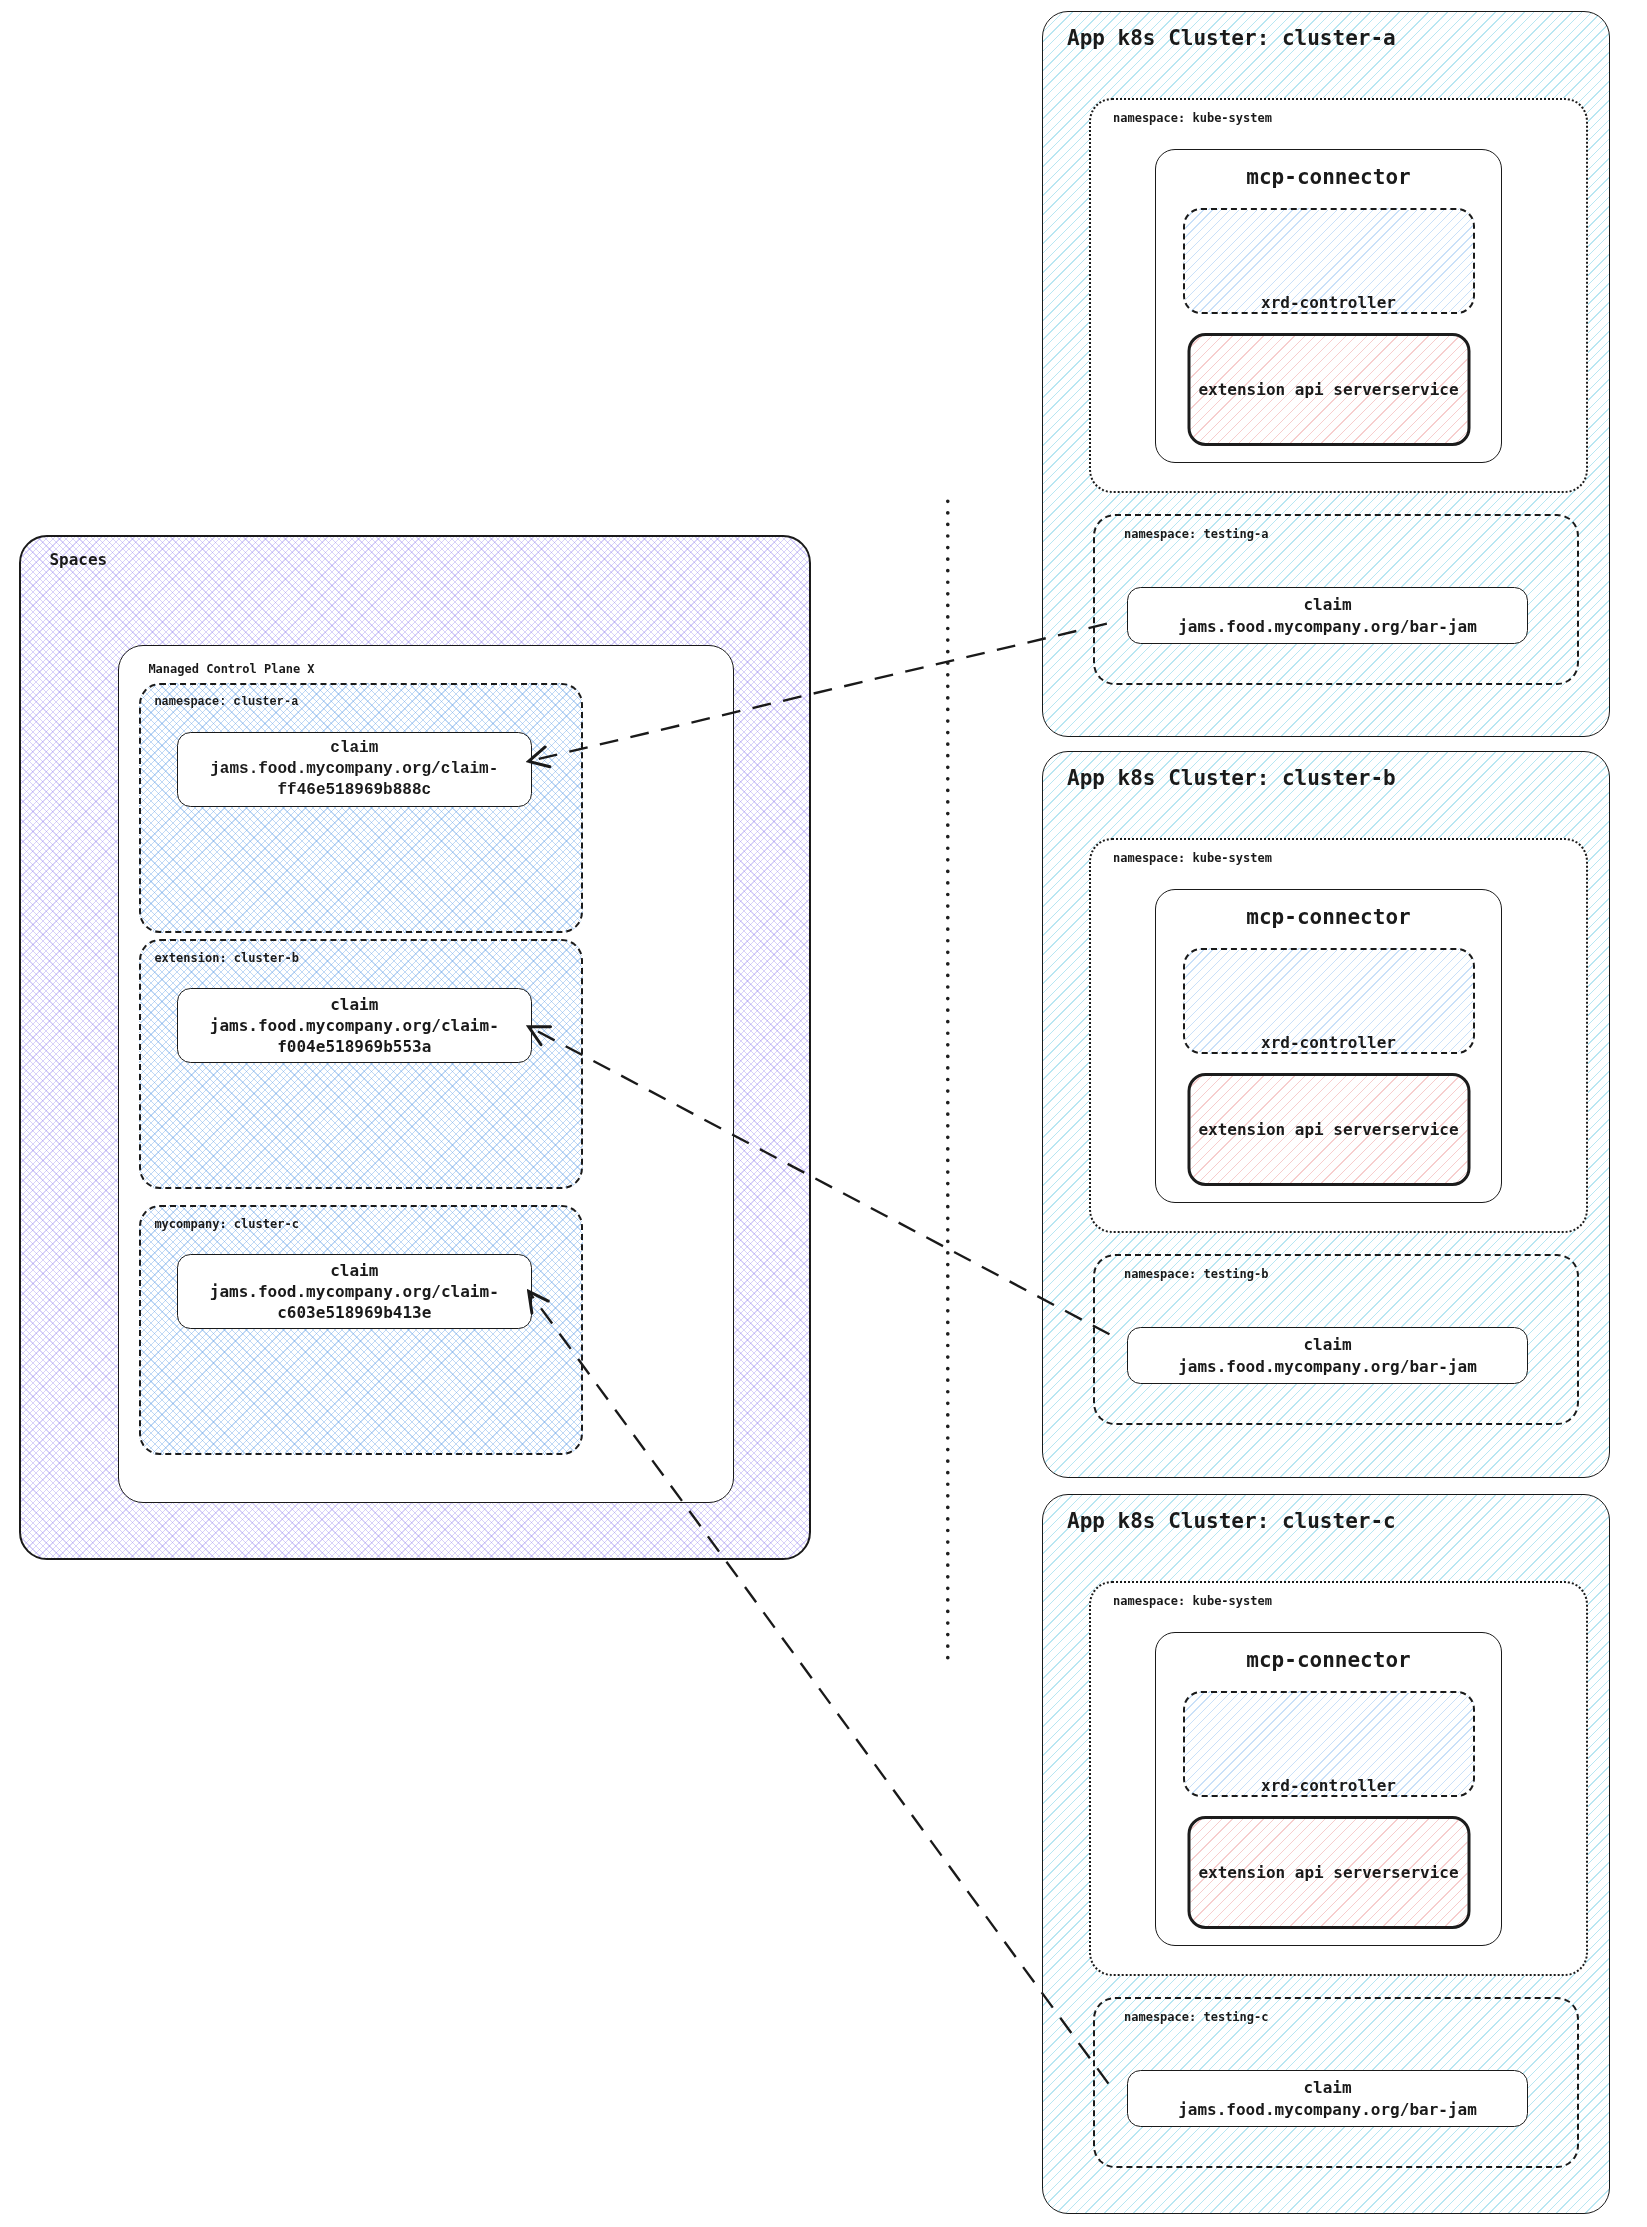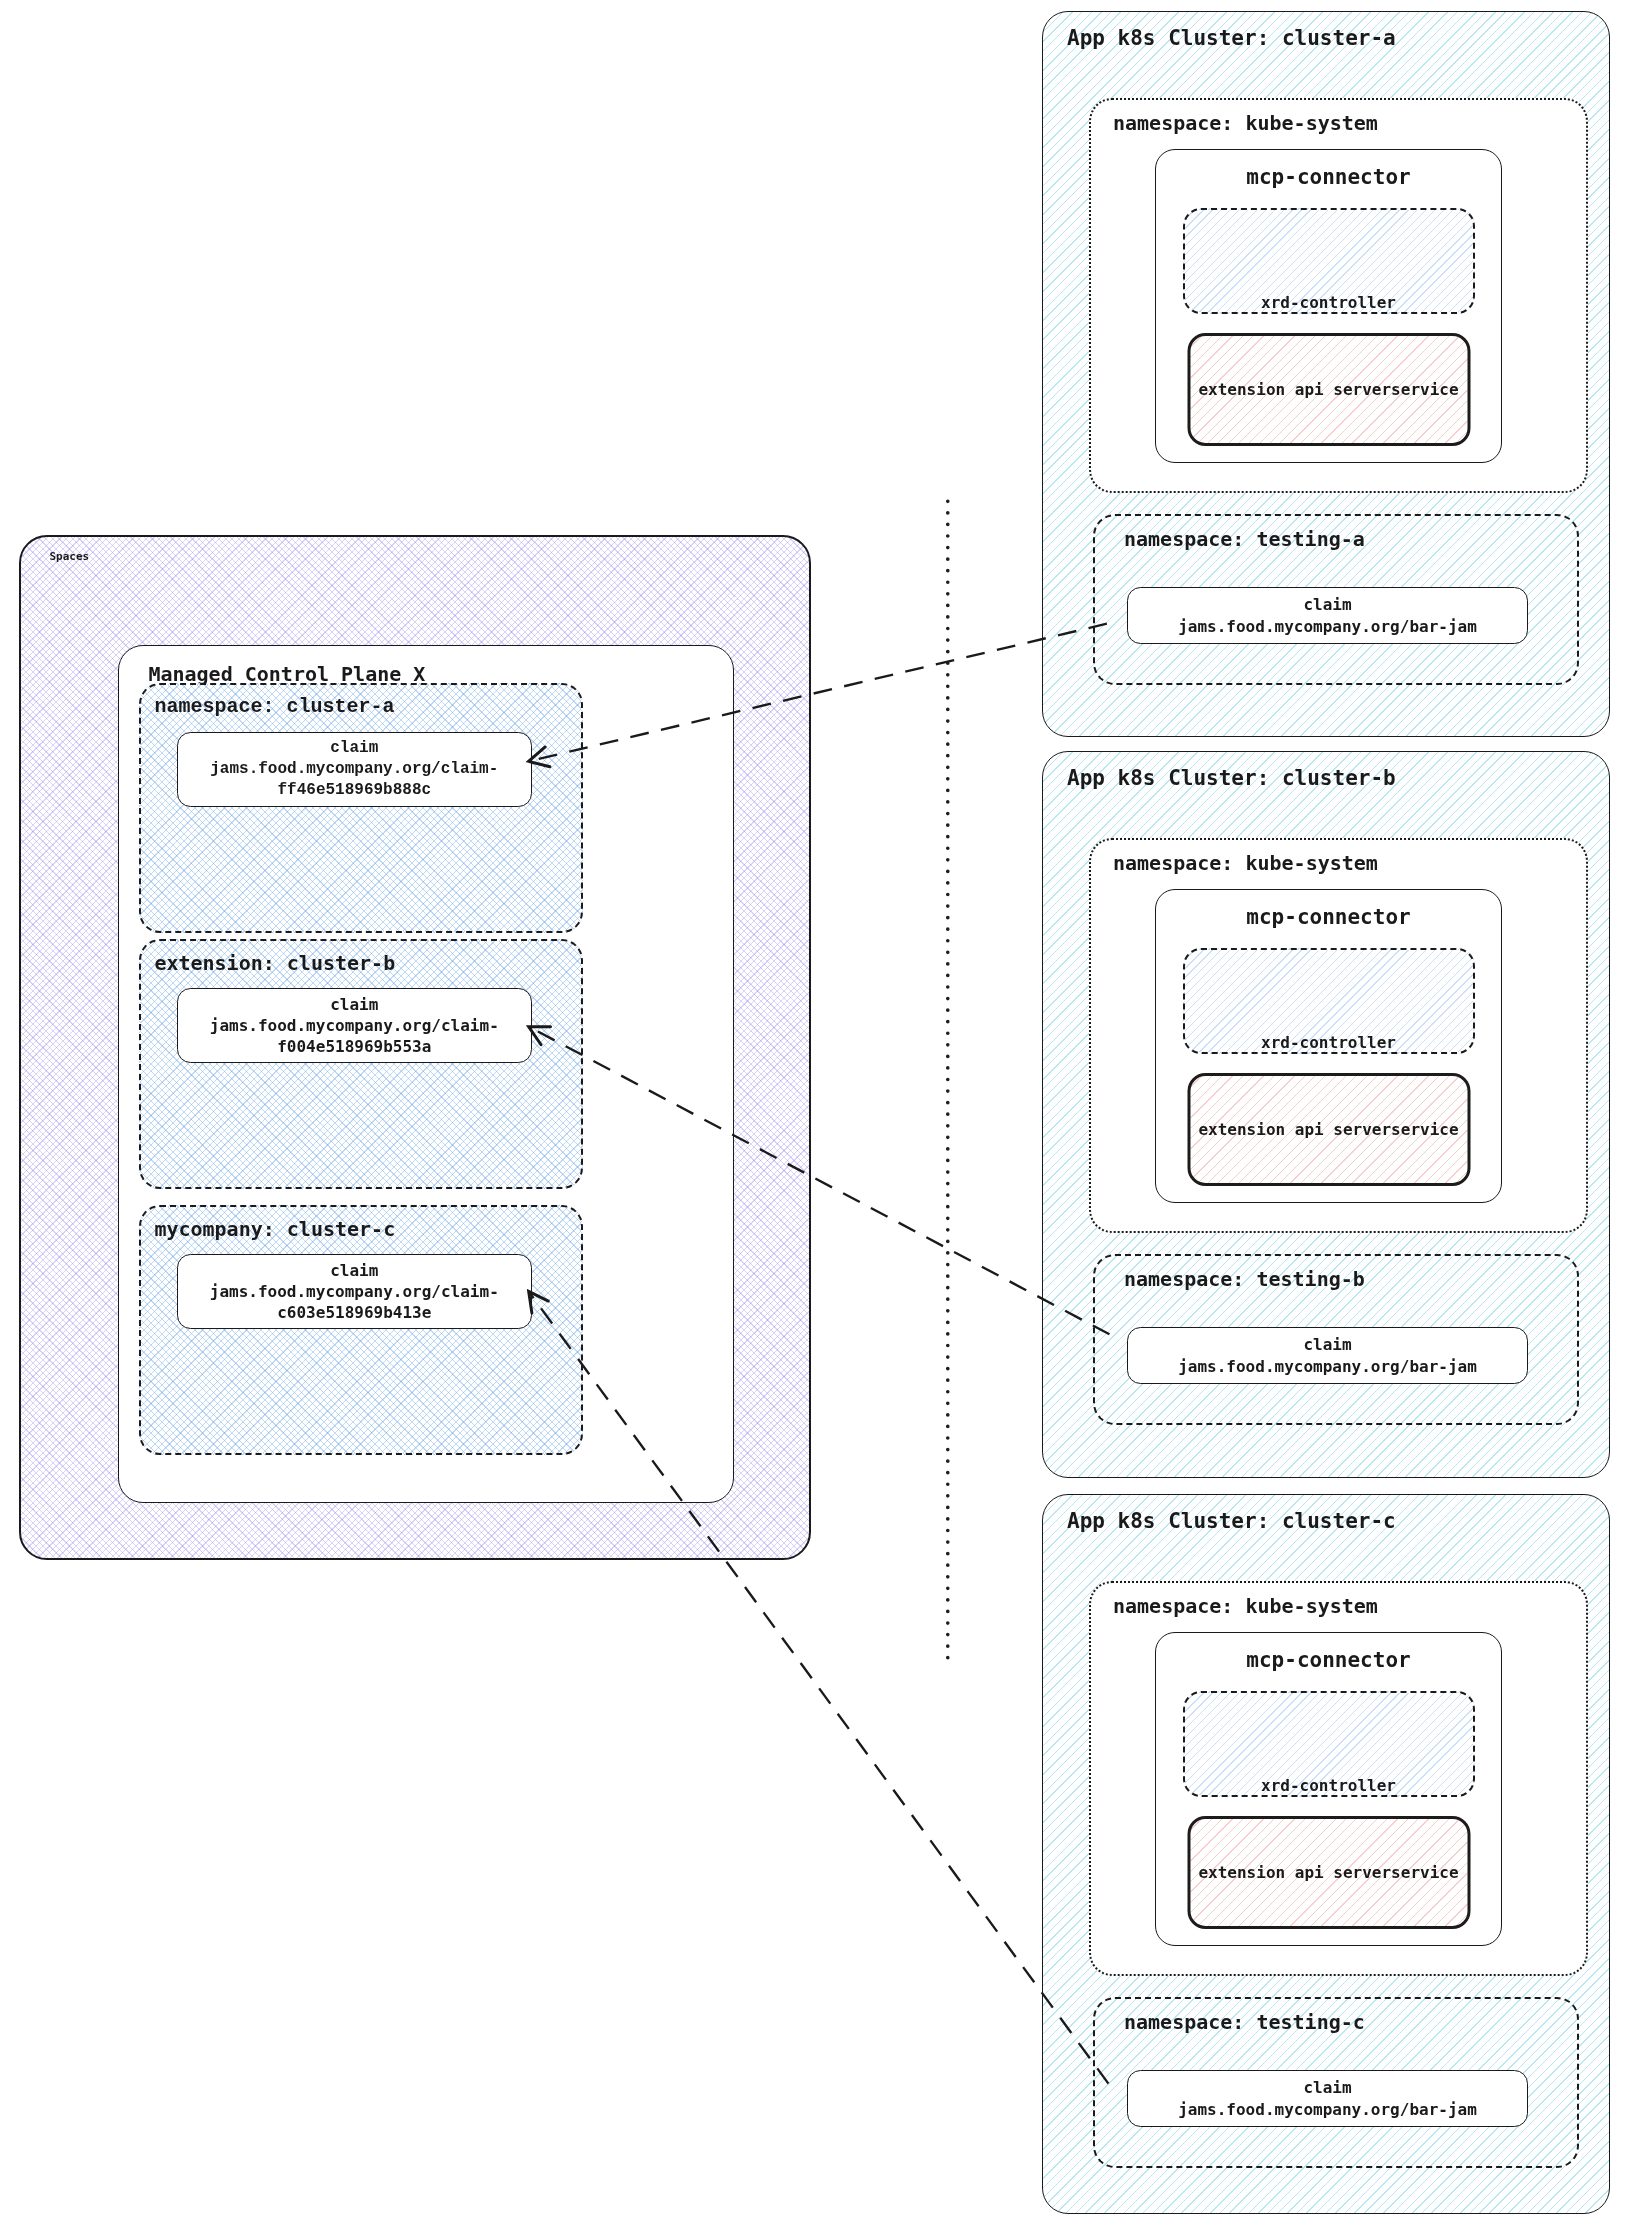--- a/index.html
+++ b/index.html
@@ -37,22 +37,22 @@
   .hatch-pink{
     background-color:#ffffff;
     background-image:repeating-linear-gradient(135deg, rgba(230,110,110,0.34) 0px, rgba(230,110,110,0.34) 0.9px, transparent 0.9px, transparent 7.3px);
   }
 
   
   .spaces{
     position:absolute;left:19.4px;top:535px;width:788px;height:1021px;
     border:2.1px solid #1a1a1a;border-radius:28px;z-index:1;
   }
-  .box-label{position:absolute;font-size:20px;line-height:1.1;white-space:nowrap;}
-  .spaces>.box-label{left:28px;top:13.6px;font-size:11px;}
+  .box-label{position:absolute;font-size:12px;line-height:1.1;white-space:nowrap;}
+  .spaces>.box-label{left:28px;top:13.6px;font-size:16px;}
   .mcpx{
     position:absolute;left:97px;top:108px;width:614px;height:856px;
     background:#ffffff;border:1.6px solid #1a1a1a;border-radius:25px;
   }
   .mcpx>.box-label{left:29px;top:17px;}
   .lns{
     position:absolute;left:19.4px;width:440px;height:246px;
     border:2.6px dashed #1a1a1a;border-radius:21px;
   }
   .lns>.box-label{left:13.6px;top:10.5px;}

